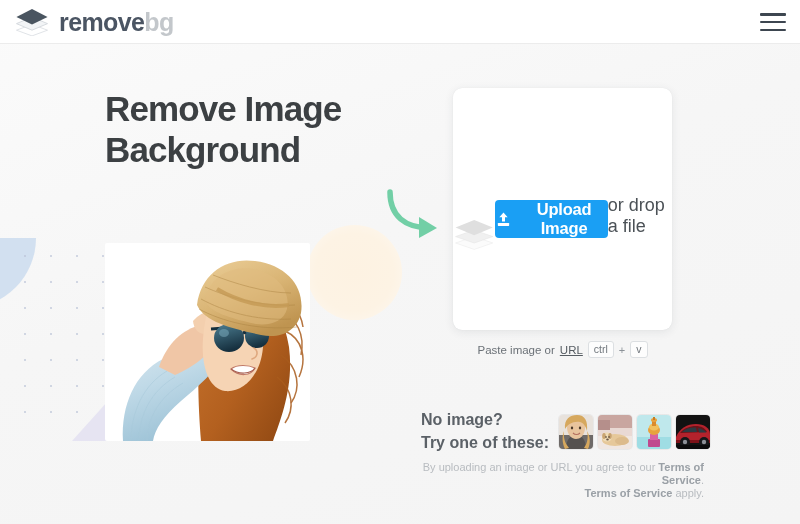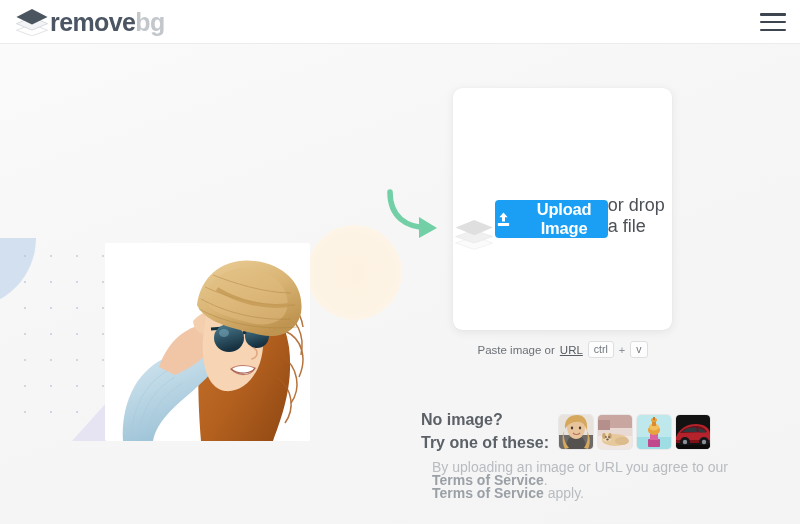--- a/index.html
+++ b/index.html
@@ -31,20 +31,21 @@
     z-index: 40;
   }
 
   #brand {
     position: absolute;
     left: 14px;
     top: 6px;
     height: 32px;
     display: flex;
     align-items: center;
+    gap: 9px;
   }
 
   .logo-mark { width: 36px; height: 28px; display: block; }
 
   #brand-text {
     font-size: 25px;
     font-weight: bold;
     letter-spacing: -0.6px;
     line-height: 1;
     white-space: nowrap;
@@ -250,25 +251,25 @@
     overflow: hidden;
     cursor: pointer;
     flex: none;
     box-shadow: 0 0 0 1px rgba(0,0,0,.05);
   }
   .thumb svg { display: block; width: 100%; height: 100%; }
 
   
   #legal {
     position: absolute;
-    left: 432px; top: 461px;
+    left: 404px; top: 461px;
     width: 300px;
     z-index: 20;
-    text-align: left;
-    font-size: 14px;
+    text-align: right;
+    font-size: 11px;
     line-height: 13px;
     color: #b8bcc0;
   }
   #legal b { color: #9aa0a6; font-weight: bold; cursor: pointer; }
 </style>
 </head>
 <body>
 
 <div id="page">
 
@@ -369,20 +370,24 @@
         <path d="M94 66 C 116 78, 152 88, 192 84"></path>
         <path d="M100 44 C 122 54, 156 64, 190 62"></path>
         <path d="M108 32 C 128 40, 160 50, 186 50"></path>
       </g>
 
       <path d="M112 46 C 132 58, 160 66, 184 62" fill="none" stroke="#c49a55" stroke-width="4" opacity=".8"></path>
     </svg>
   </div>
 
   <div id="headline-block">
+    <h1 id="headline">
+      <span>Remove Image</span><br>
+      <span>Background</span>
+    </h1>
   </div>
 
   <div id="upload-card">
 
     <svg id="card-layers-icon" viewBox="0 0 66 48">
       <polygon points="33,28 4,38 33,48 62,38" fill="#fbfbfb" stroke="#ededed" stroke-width="1"></polygon>
       <polygon points="33,18 4,28 33,38 62,28" fill="#f0f0f0" stroke="#e6e6e6" stroke-width="1"></polygon>
       <polygon points="33,2 4,14 33,26 62,14" fill="#dfdfdf"></polygon>
     </svg>
 

